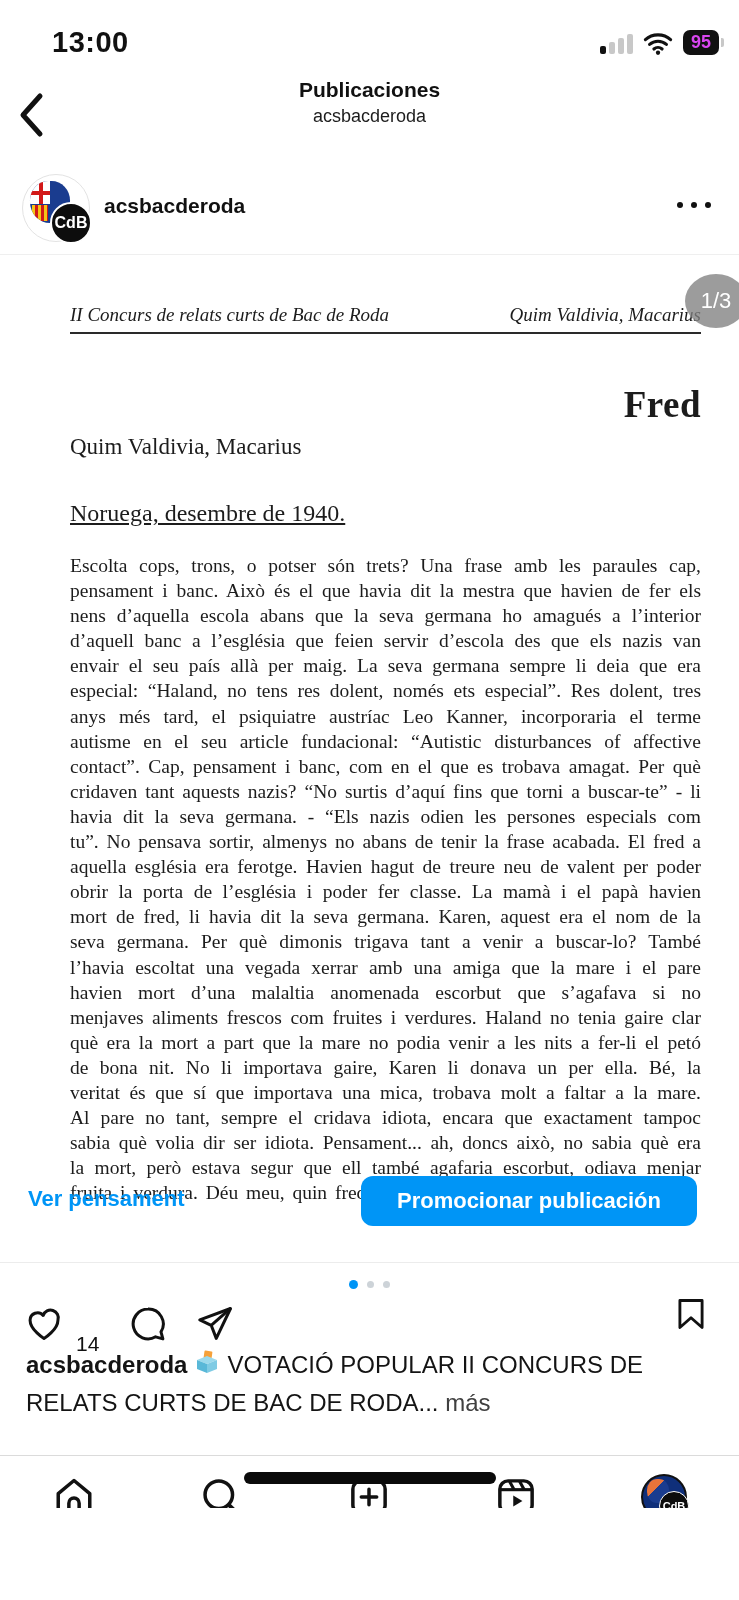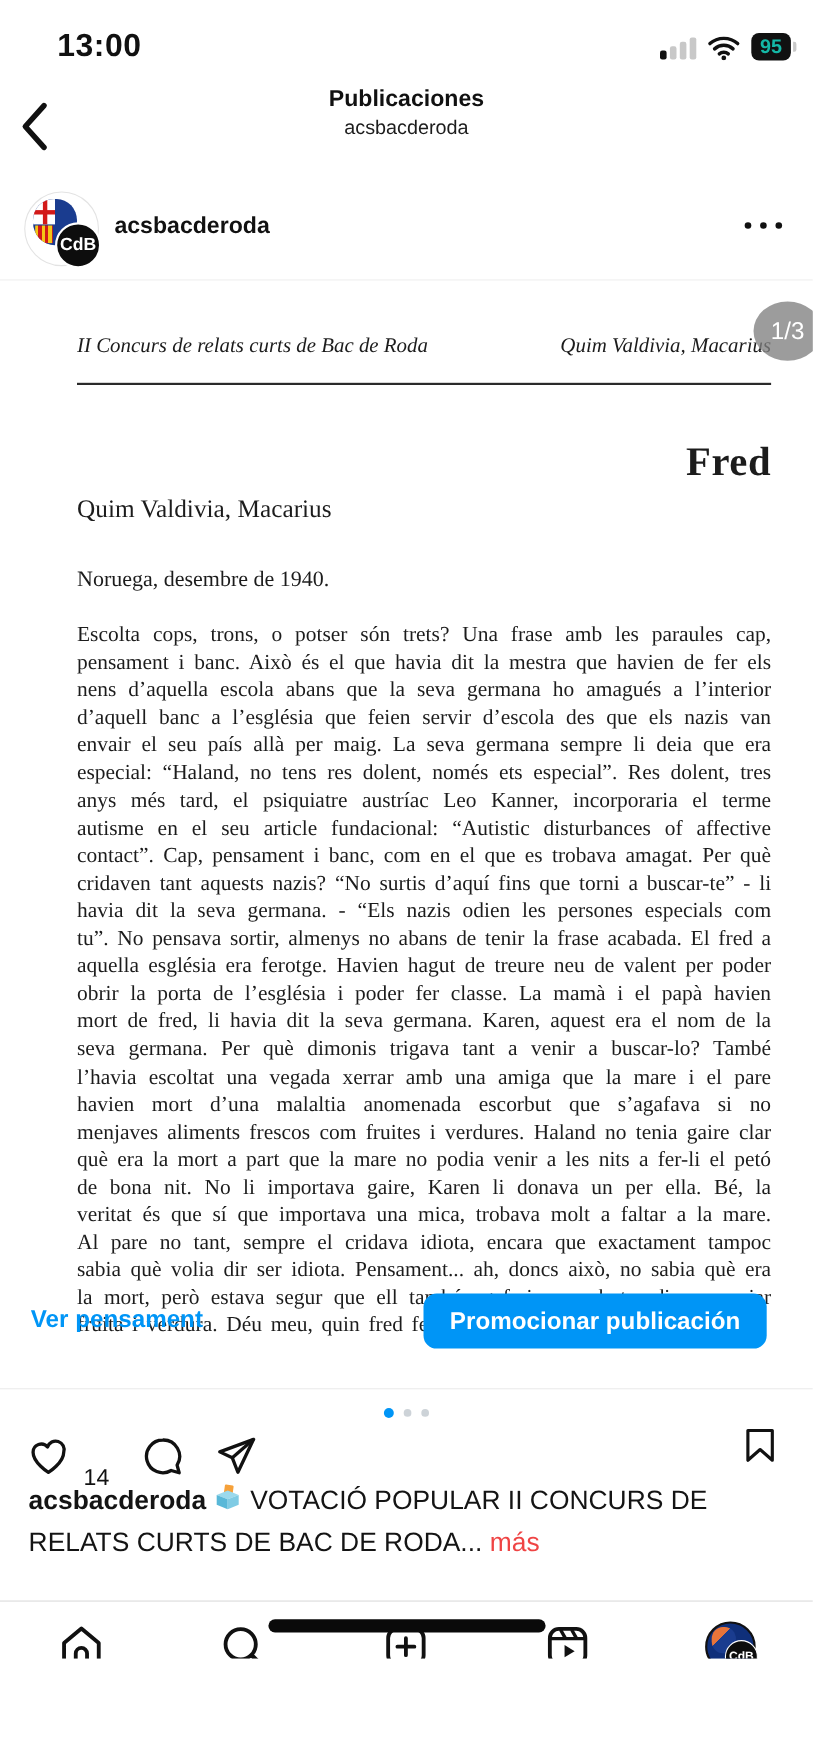--- a/index.html
+++ b/index.html
@@ -12,21 +12,21 @@
   
   .statusbar { position:absolute; top:0; left:0; right:0; height:70px; }
   .time { position:absolute; left:52px; top:26px; font-size:29px; font-weight:700; letter-spacing:.5px; }
   .status-right { position:absolute; right:20px; top:30px; display:flex; align-items:center; gap:10px; }
   .cell-bars { display:flex; align-items:flex-end; gap:3px; height:22px; }
   .cell-bars span { width:6px; border-radius:2px; background:#c8c8c8; }
   .cell-bars span:nth-child(1){ height:8px; background:#111; }
   .cell-bars span:nth-child(2){ height:12px; }
   .cell-bars span:nth-child(3){ height:16px; }
   .cell-bars span:nth-child(4){ height:20px; }
-  .battery { position:relative; background:#111; color:#14b8a6; border-radius:7px;
+  .battery { position:relative; background:#111; color:#d946ef; border-radius:7px;
     font-size:18px; font-weight:700; padding:1px 8px 2px; line-height:22px; }
   .battery:after { content:""; position:absolute; right:-5px; top:8px; width:3px; height:9px;
     background:#c8c8c8; border-radius:0 2px 2px 0; }
   
   .navheader { position:absolute; top:70px; left:0; right:0; height:90px; }
   .back { position:absolute; left:18px; top:18px; width:44px; height:54px; display:flex; align-items:center; }
   .nav-titles { position:absolute; left:0; right:0; top:8px; text-align:center; }
   .nav-title { font-size:21px; font-weight:700; }
   .nav-sub { font-size:18px; color:#1c1c1c; margin-top:4px; }
   
@@ -45,51 +45,51 @@
     font-weight:700; font-size:16px; border:2px solid #fff; }
   .post-username { position:absolute; left:104px; top:32px; font-size:21px; font-weight:600; }
   .more-dots { position:absolute; right:28px; top:40px; display:flex; gap:8px; }
   .more-dots i { width:6px; height:6px; border-radius:50%; background:#111; }
   .header-divider { position:absolute; top:254px; left:0; right:0; height:1px; background:#efefef; }
   
   .doc { position:absolute; top:256px; left:0; width:739px; height:900px; background:#fff;
     font-family:"Liberation Serif", serif; color:#1c1c1c; }
   .doc-inner { position:absolute; left:70px; right:38px; top:0; }
   .doc-head { display:flex; justify-content:space-between; align-items:flex-end;
-    font-style:italic; font-size:19px; padding-top:48px; padding-bottom:22px;
+    font-style:italic; font-size:19px; padding-top:48px; padding-bottom:6px;
     border-bottom:2px solid #2a2a2a; white-space:nowrap; overflow:hidden; }
   .page-badge { position:absolute; right:-8px; top:18px; width:62px; height:54px; border-radius:50%;
     background:rgba(128,128,128,.78); color:#fff; font-family:"Liberation Sans",sans-serif;
     font-style:normal; font-size:22px; display:flex; align-items:center; justify-content:center; }
   .doc-title { font-size:37px; font-weight:700; margin-top:49px; letter-spacing:.5px;text-align:right; }
   .doc-author { font-size:23px; margin-top:8px; }
-  .doc-dateline { font-size:20px; margin-top:40px; }
+  .doc-dateline { font-size:24px; margin-top:40px;text-decoration:underline; }
   .doc-body { font-size:19.5px; line-height:25.1px; text-align:justify; margin-top:26px;
     word-spacing:3px; }
   
   .insights-row { position:absolute; top:1172px; left:0; right:0; height:58px; }
   .insights-link { position:absolute; left:28px; top:14px; font-size:22px; font-weight:600; color:#0095f6; cursor:pointer; }
   .promote-btn { position:absolute; right:42px; top:4px; background:#0095f6; color:#fff;
     border:none; border-radius:12px; font-size:22px; font-weight:600;
-    padding:12px 24px; font-family:"Liberation Sans",sans-serif; cursor:pointer; }
+    padding:12px 36px; font-family:"Liberation Sans",sans-serif; cursor:pointer; }
   .section-divider { position:absolute; top:1262px; left:0; right:0; height:1px; background:#ececec; }
   
   .dots { position:absolute; top:1280px; left:0; right:0; display:flex; justify-content:center; align-items:center; gap:9px; }
   .dots i { width:7px; height:7px; border-radius:50%; background:#cdd3d8; }
   .dots i.active { width:9px; height:9px; background:#0095f6; }
   
   .actions { position:absolute; top:1292px; left:0; right:0; height:50px; }
   .act-left { position:absolute; left:24px; top:0; display:flex; align-items:center; gap:16px; }
   .like-count { font-size:21px; font-weight:500; margin-left:-4px;margin-top:40px; }
   .save-icon { position:absolute; right:30px; top:2px; }
   
   .caption { position:absolute; left:26px; right:50px; top:1348px; font-size:24px; line-height:34px; color:#141414; }
   .caption b { font-weight:700; }
   .ballot { display:inline-block; vertical-align:-4px; margin:0 6px; }
-  .more-link { color:#ef4444; }
+  .more-link { color:#404040; }
   
   .bottomnav { position:absolute; left:0; right:0; top:1455px; height:104px; border-top:1px solid #dbdbdb; background:#fff; }
   .navitems { display:flex; justify-content:space-between; padding:18px 52px 0; align-items:center; }
   .nav-avatar { position:relative; width:46px; height:46px; border-radius:50%; background:#0f2f7a; border:2px solid #111; }
   .nav-avatar .mini-crest { position:absolute; left:4px; top:3px; width:22px; height:24px; border-radius:46%;
     background:linear-gradient(135deg,#e8743a 0 40%,#1a3c8f 40%); overflow:hidden; }
   .nav-avatar .mini-cdb { position:absolute; right:-4px; bottom:-3px; width:30px; height:30px; border-radius:50%;
     background:#0d0d0d; color:#fff; font-size:11px; font-weight:700; display:flex; align-items:center; justify-content:center;
     border:1px solid #fff; }
   .red-dot { position:absolute; left:50%; transform:translateX(-50%); bottom:-18px; width:11px; height:11px;

